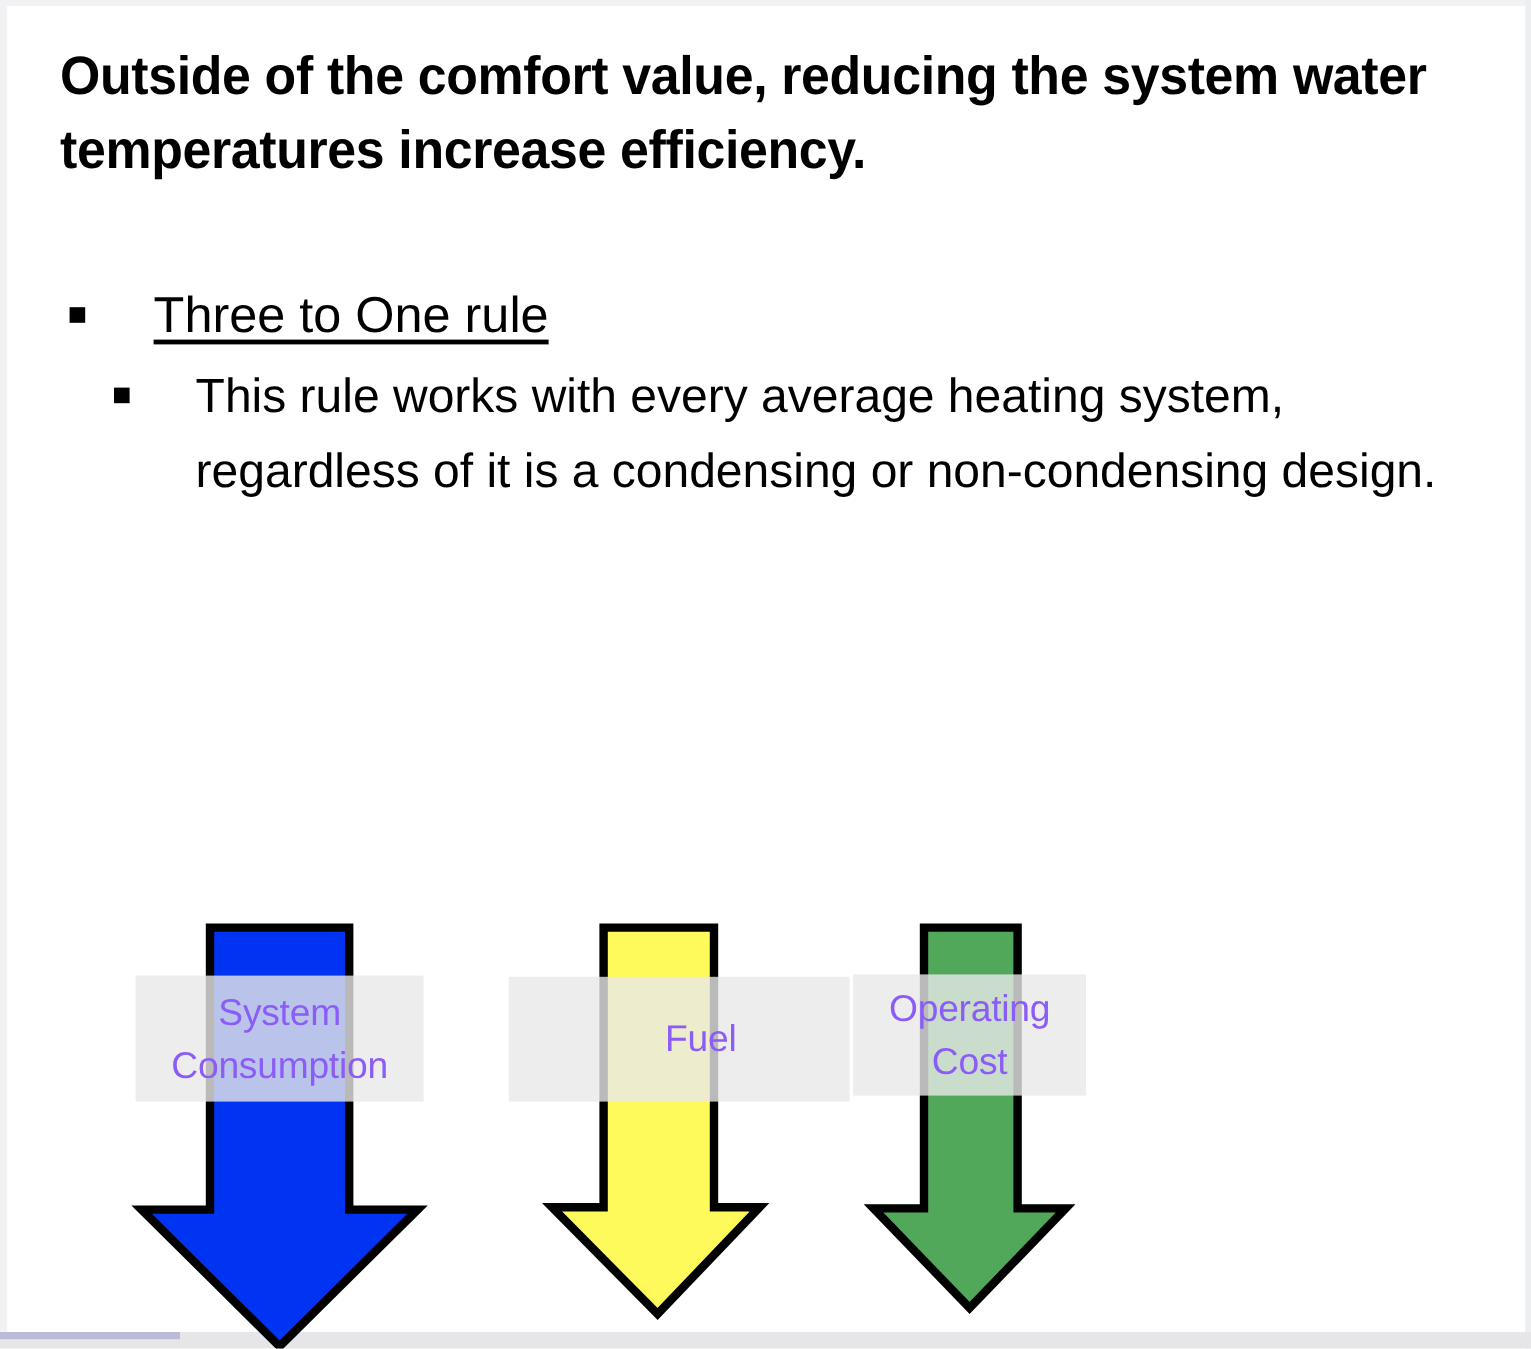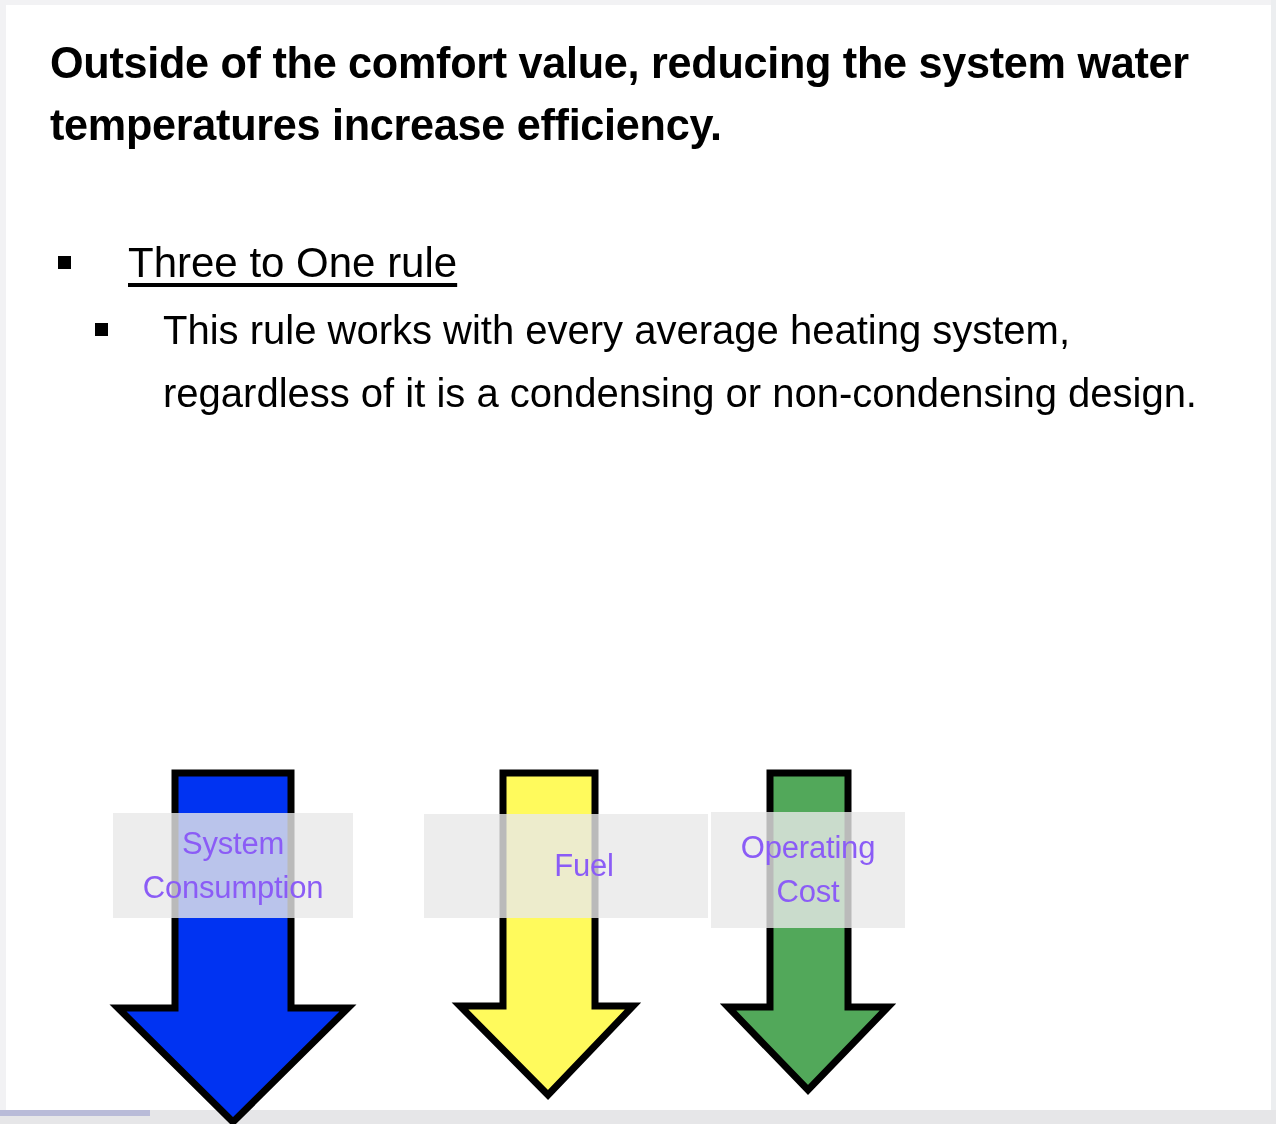--- a/index.html
+++ b/index.html
@@ -158,21 +158,21 @@
     left: 424px;
     top: 54px;
     width: 248px;
     height: 104px;
     padding-left: 36px;
   }
   #label-operating {
     left: 711px;
     top: 52px;
     width: 194px;
-    height: 116px;
+    height: 101px;
   }
 </style>
 </head>
 <body>
 
 <div id="slide">
 
   <div id="frame-top"></div>
   <div id="frame-left"></div>
   <div id="frame-right"></div>

